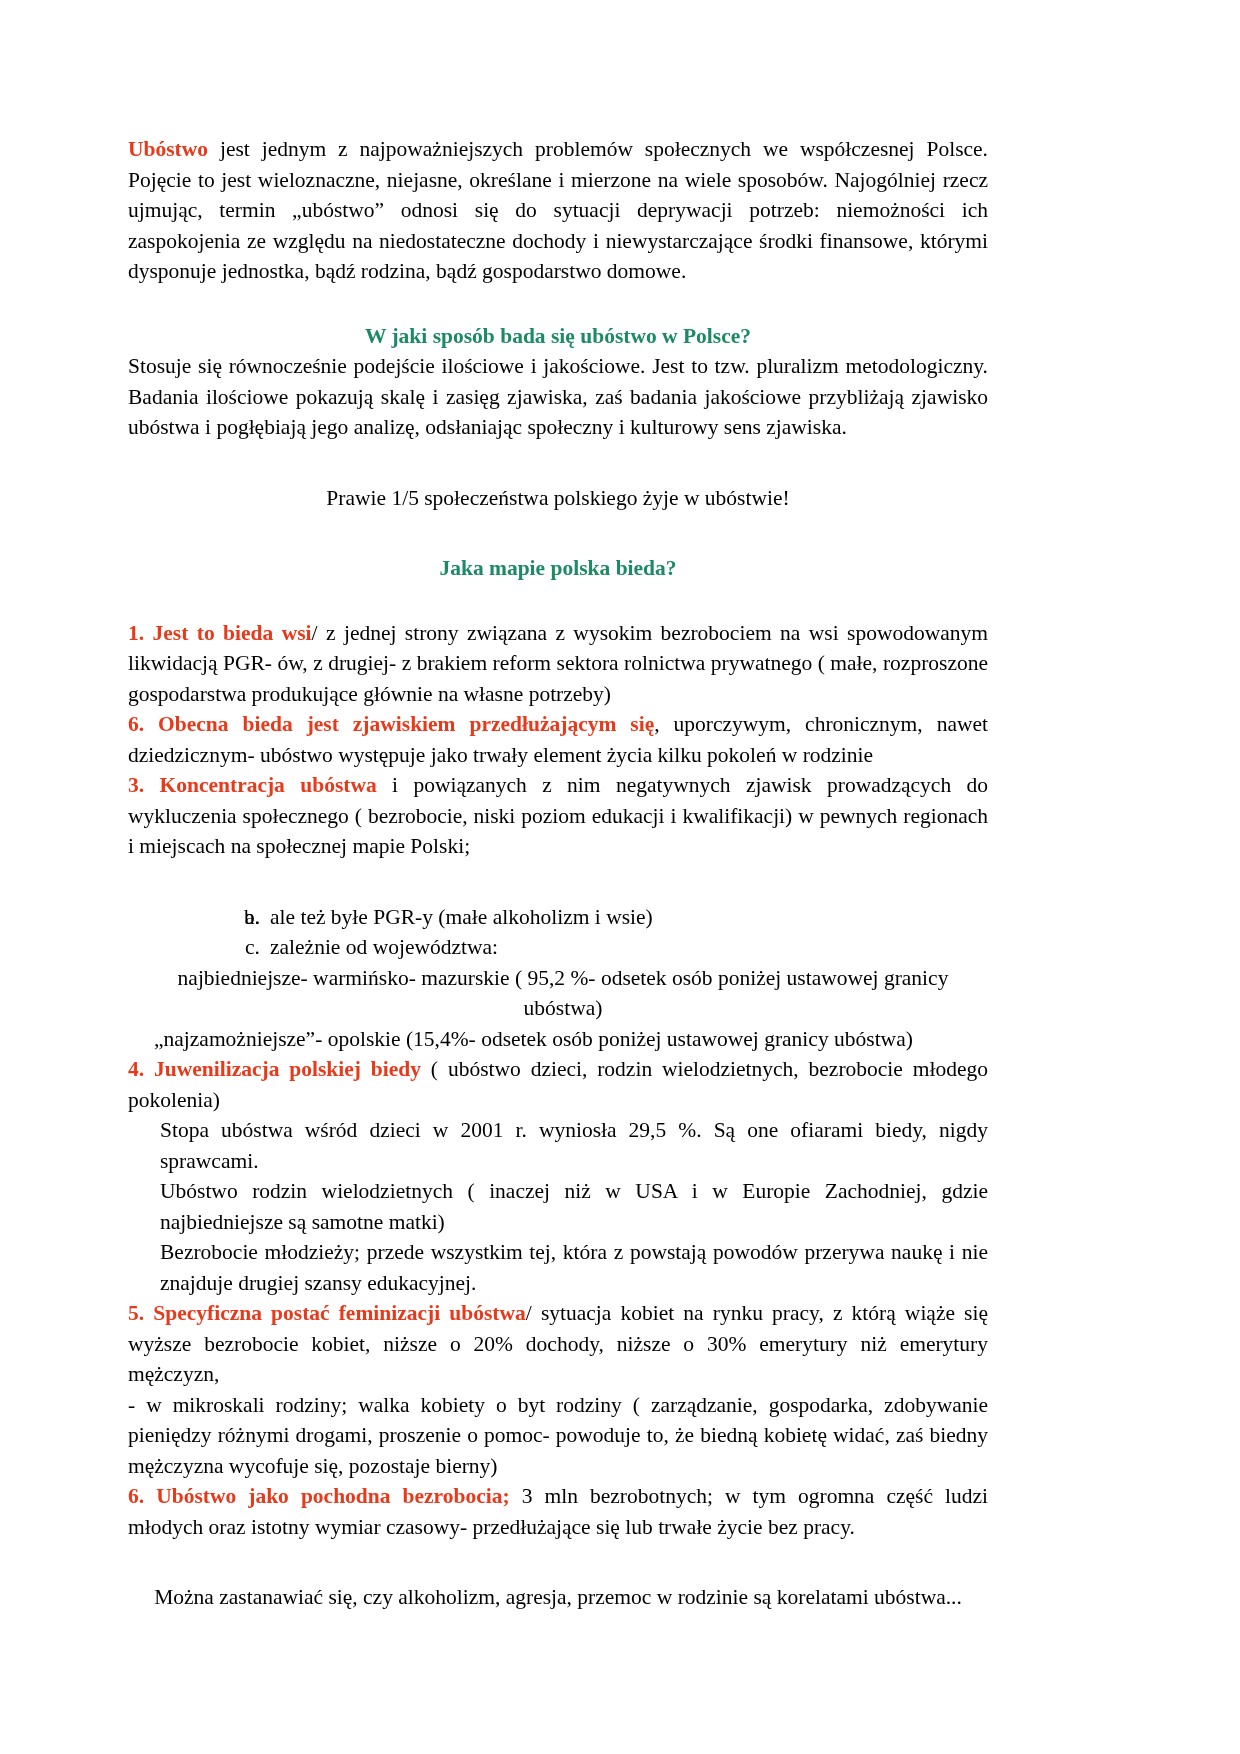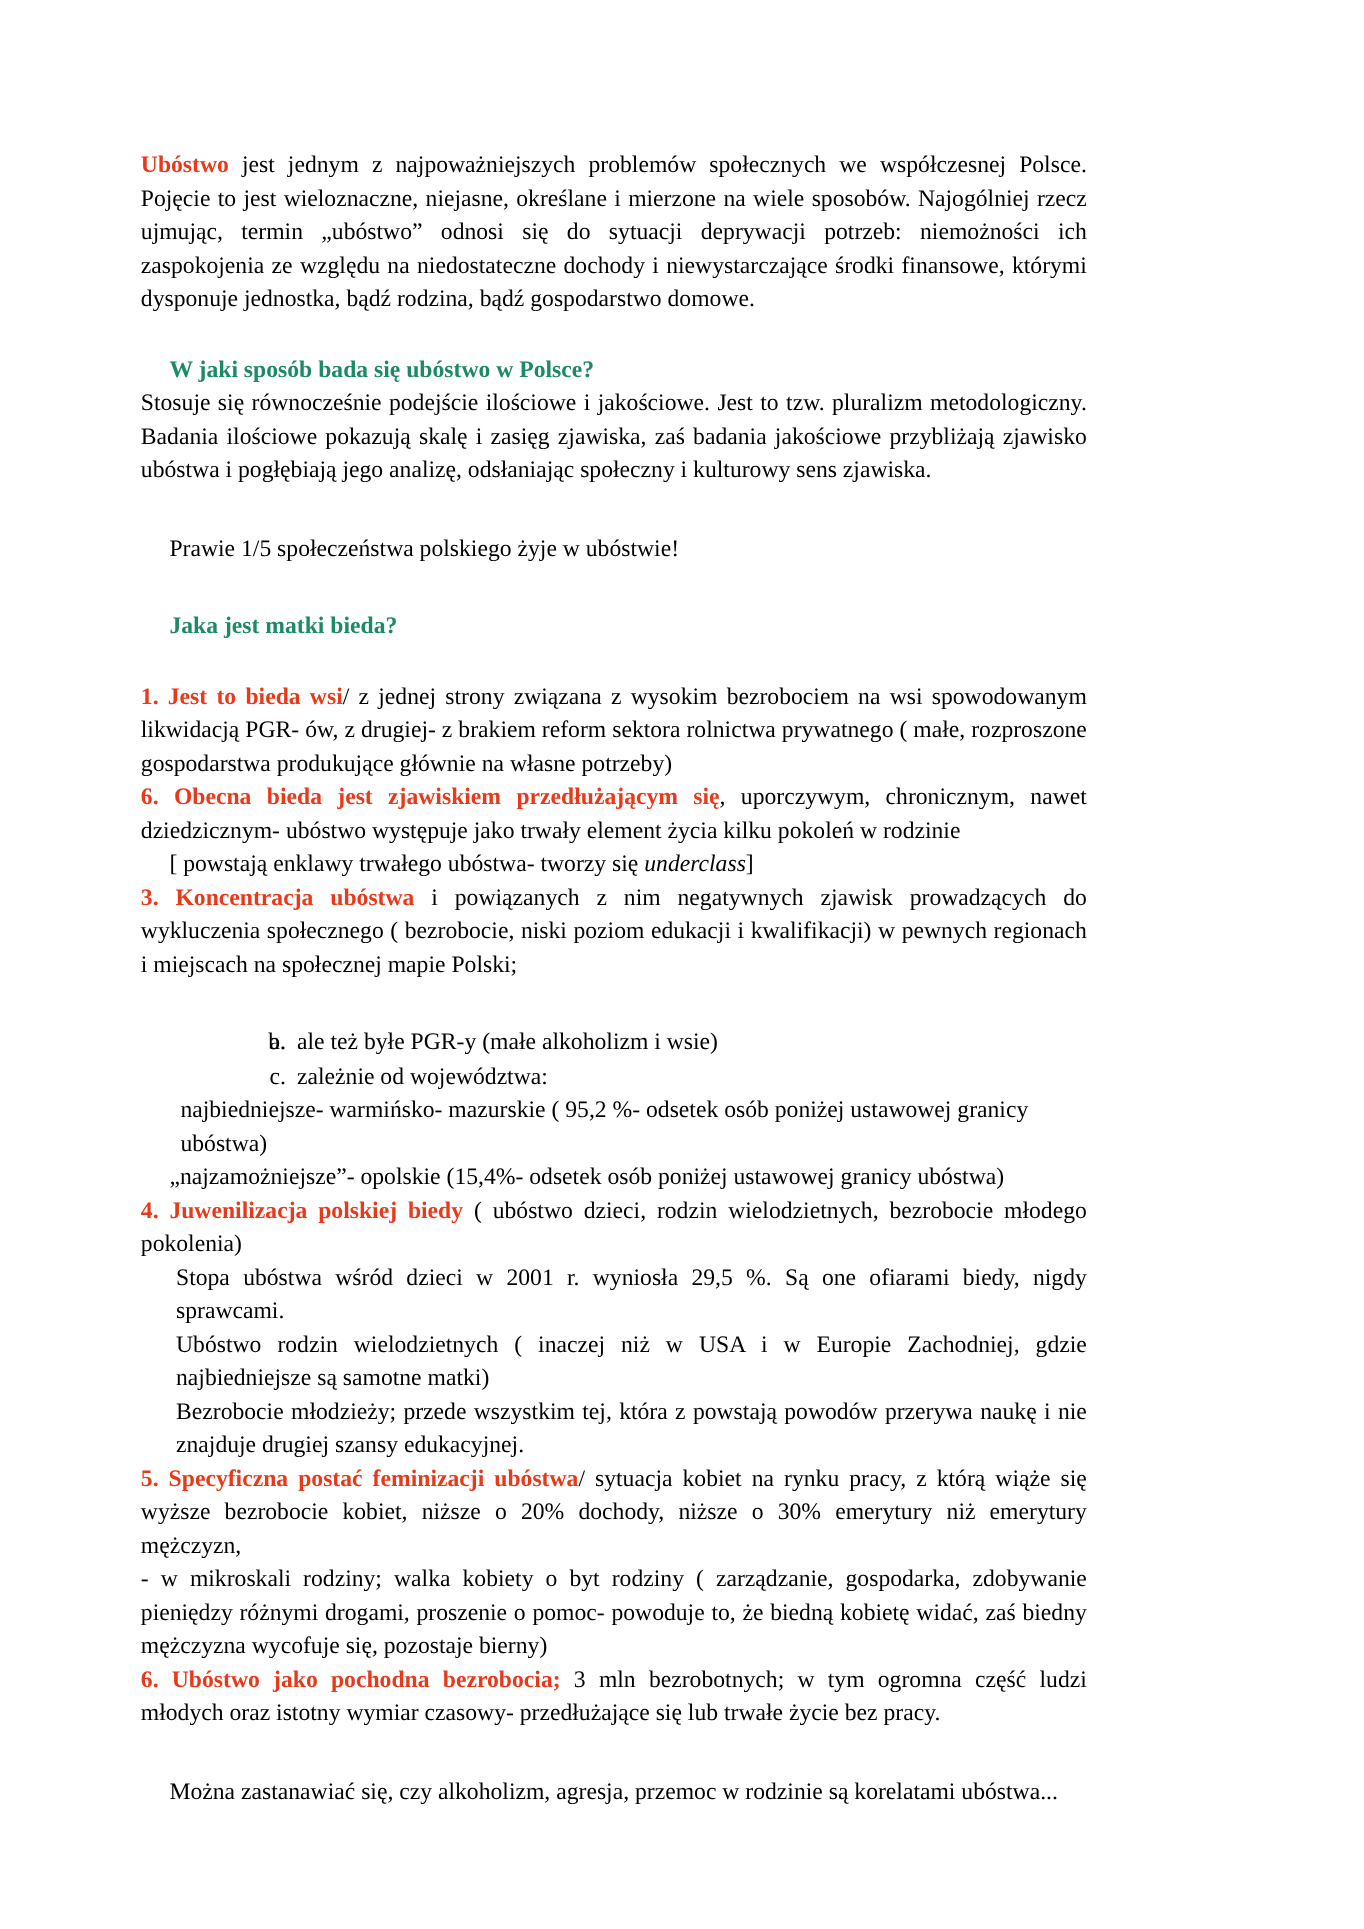--- a/index.html
+++ b/index.html
@@ -25,21 +25,21 @@
   .doc {
     width: 860px;
     font-size: 21.5px;
     line-height: 30.5px;
   }
   p {
     margin: 0;
     padding: 0;
   }
   .just { text-align: justify; text-justify: inter-word; }
-  .left { text-align: left; margin-left: 26px; }
+  .left { text-align: center; }
   .red {
     color: #e8391a;
     font-weight: bold;
   }
   .green {
     color: #1c8a62;
     font-weight: bold;
   }
   .ital { font-style: italic; }
   .gap-md { height: 34px; }
@@ -84,29 +84,28 @@
     <p class="left"><span class="green">W jaki sposób bada się ubóstwo w Polsce?</span></p>
 
     <p class="just">Stosuje się równocześnie podejście ilościowe i jakościowe. Jest to tzw. pluralizm metodologiczny. Badania ilościowe pokazują skalę i zasięg zjawiska, zaś badania jakościowe przybliżają zjawisko ubóstwa i pogłębiają jego analizę, odsłaniając społeczny i kulturowy sens zjawiska.</p>
 
     <div class="gap-lg"></div>
 
     <p class="left">Prawie 1/5 społeczeństwa polskiego żyje w ubóstwie!</p>
 
     <div class="gap-lg"></div>
 
-    <p class="left"><span class="green">Jaka jest matki bieda?</span></p>
+    <p class="left"><span class="green">Jaka mapie polska bieda?</span></p>
 
     <div class="gap-md"></div>
 
     <p class="just"><span class="red">1. Jest to bieda wsi</span><span>/ z jednej strony związana z wysokim bezrobociem na wsi spowodowanym likwidacją PGR- ów, z drugiej- z brakiem reform sektora rolnictwa prywatnego ( małe, rozproszone gospodarstwa produkujące głównie na własne potrzeby)</span></p>
 
     <p class="just"><span class="red">6. Obecna bieda jest zjawiskiem przedłużającym się</span><span>, uporczywym, chronicznym, nawet dziedzicznym- ubóstwo występuje jako trwały element życia kilku pokoleń w rodzinie</span></p>
 
-    <p class="left"><span>[ powstają enklawy trwałego ubóstwa- tworzy się </span><span class="ital">underclass</span><span>]</span></p>
 
     <p class="just"><span class="red">3. Koncentracja ubóstwa</span><span> i powiązanych z nim negatywnych zjawisk prowadzących do wykluczenia społecznego ( bezrobocie, niski poziom edukacji i kwalifikacji) w pewnych regionach i miejscach na społecznej mapie Polski;</span></p>
 
     <div class="gap-lg"></div>
 
     <ul class="sublist">
       <li class="sub-item"><span class="marker">a.</span></li>
       <li class="sub-item"><span class="marker">b.</span><span> ale też byłe PGR-y (małe alkoholizm i wsie)</span></li>
       <li class="sub-item"><span class="marker">c.</span><span>zależnie od województwa:</span></li>
     </ul>

